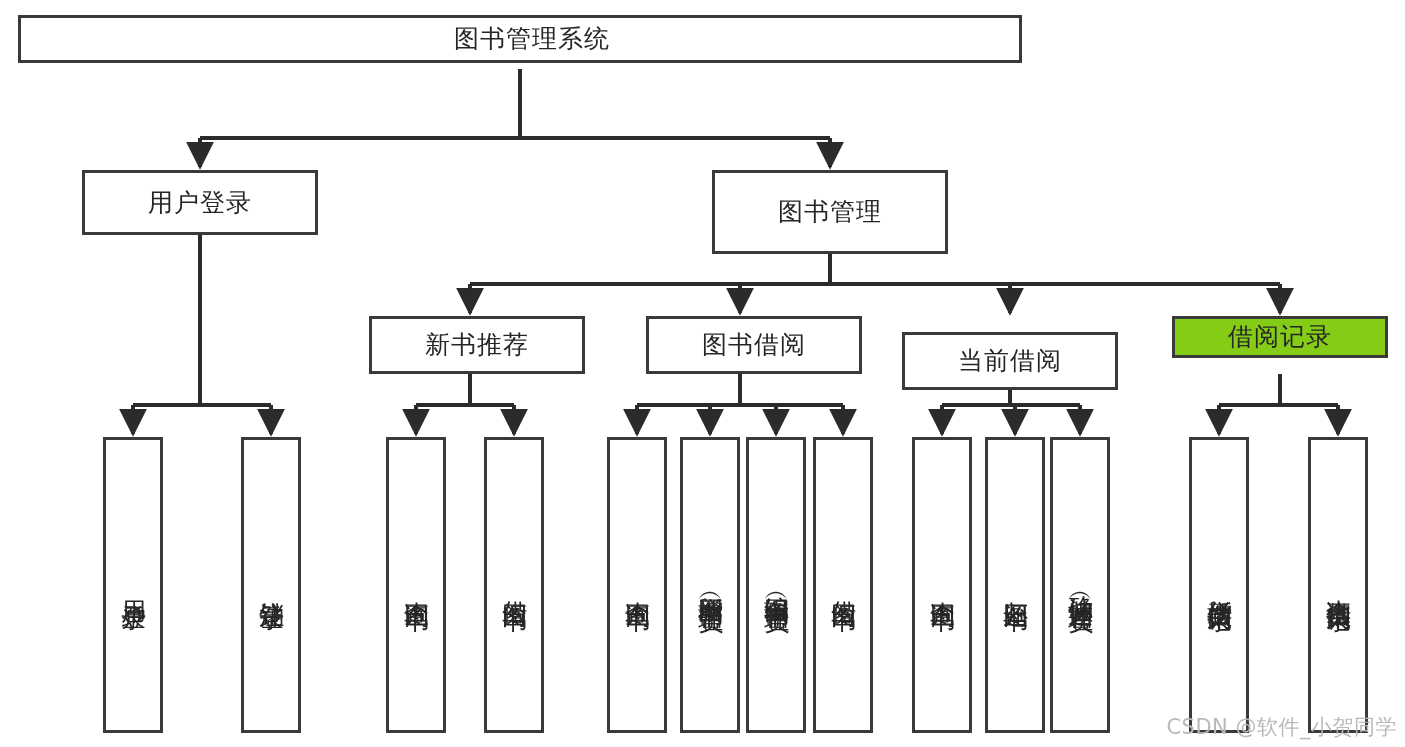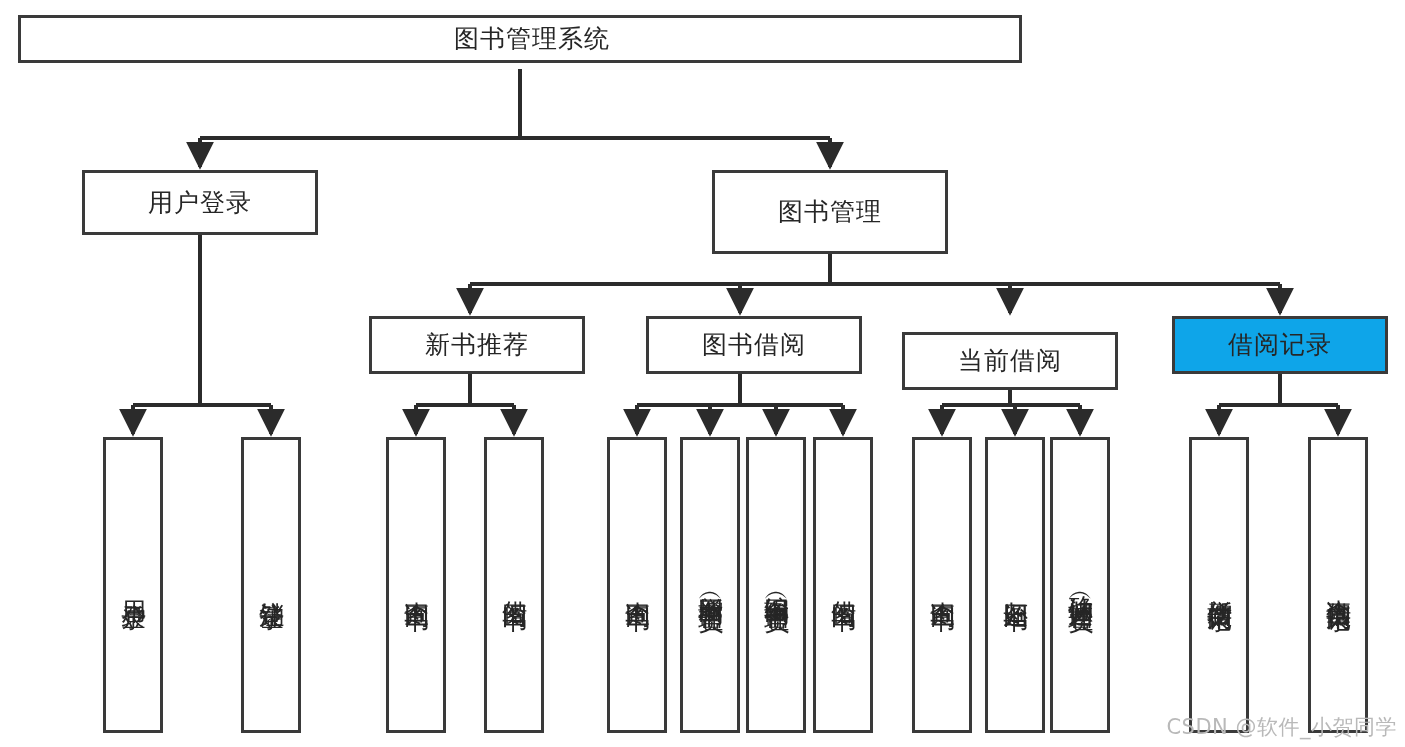--- a/index.html
+++ b/index.html
@@ -127,21 +127,21 @@
       </div>
       <div class="node h" id="node-newbook" style="left: 369px; top: 316px; width: 216px; height: 58px; border-color: rgb(58, 58, 58); background: rgb(255, 255, 255);">
         <span class="lbl">新书推荐</span>
       </div>
       <div class="node h" id="node-borrow" style="left: 632px; top: 316px; width: 216px; height: 58px; border-color: rgb(58, 58, 58); background: rgb(255, 255, 255); margin-left: 14px;">
         <span class="lbl">图书借阅</span>
       </div>
       <div class="node h" id="node-current" style="left: 902px; top: 316px; width: 216px; height: 58px; border-color: rgb(58, 58, 58); background: rgb(255, 255, 255); margin-top: 16px;">
         <span class="lbl">当前借阅</span>
       </div>
-      <div class="node h" id="node-records" style="left: 1172px; top: 316px; width: 216px; height: 58px; border-color: rgb(58, 58, 58); background: #0ea5e9; justify-content: center;">
+      <div class="node h" id="node-records" style="left: 1172px; top: 316px; width: 216px; height: 42px; border-color: rgb(58, 58, 58); background: #84cc16; justify-content: center;">
         <span class="lbl">借阅记录</span>
       </div>
       <div class="node v" id="node-l-userlogin" style="left: 103px; top: 437px; width: 60px; height: 296px; border-color: rgb(58, 58, 58); background: rgb(255, 255, 255);">
         <span class="lbl">用户登录</span>
       </div>
       <div class="node v" id="node-l-logout" style="left: 241px; top: 437px; width: 60px; height: 296px; border-color: rgb(58, 58, 58); background: rgb(255, 255, 255);">
         <span class="lbl">注销登录</span>
       </div>
       <div class="node v" id="node-l-qbook1" style="left: 386px; top: 437px; width: 60px; height: 296px; border-color: rgb(58, 58, 58); background: rgb(255, 255, 255);">
         <span class="lbl">查询图书</span>

